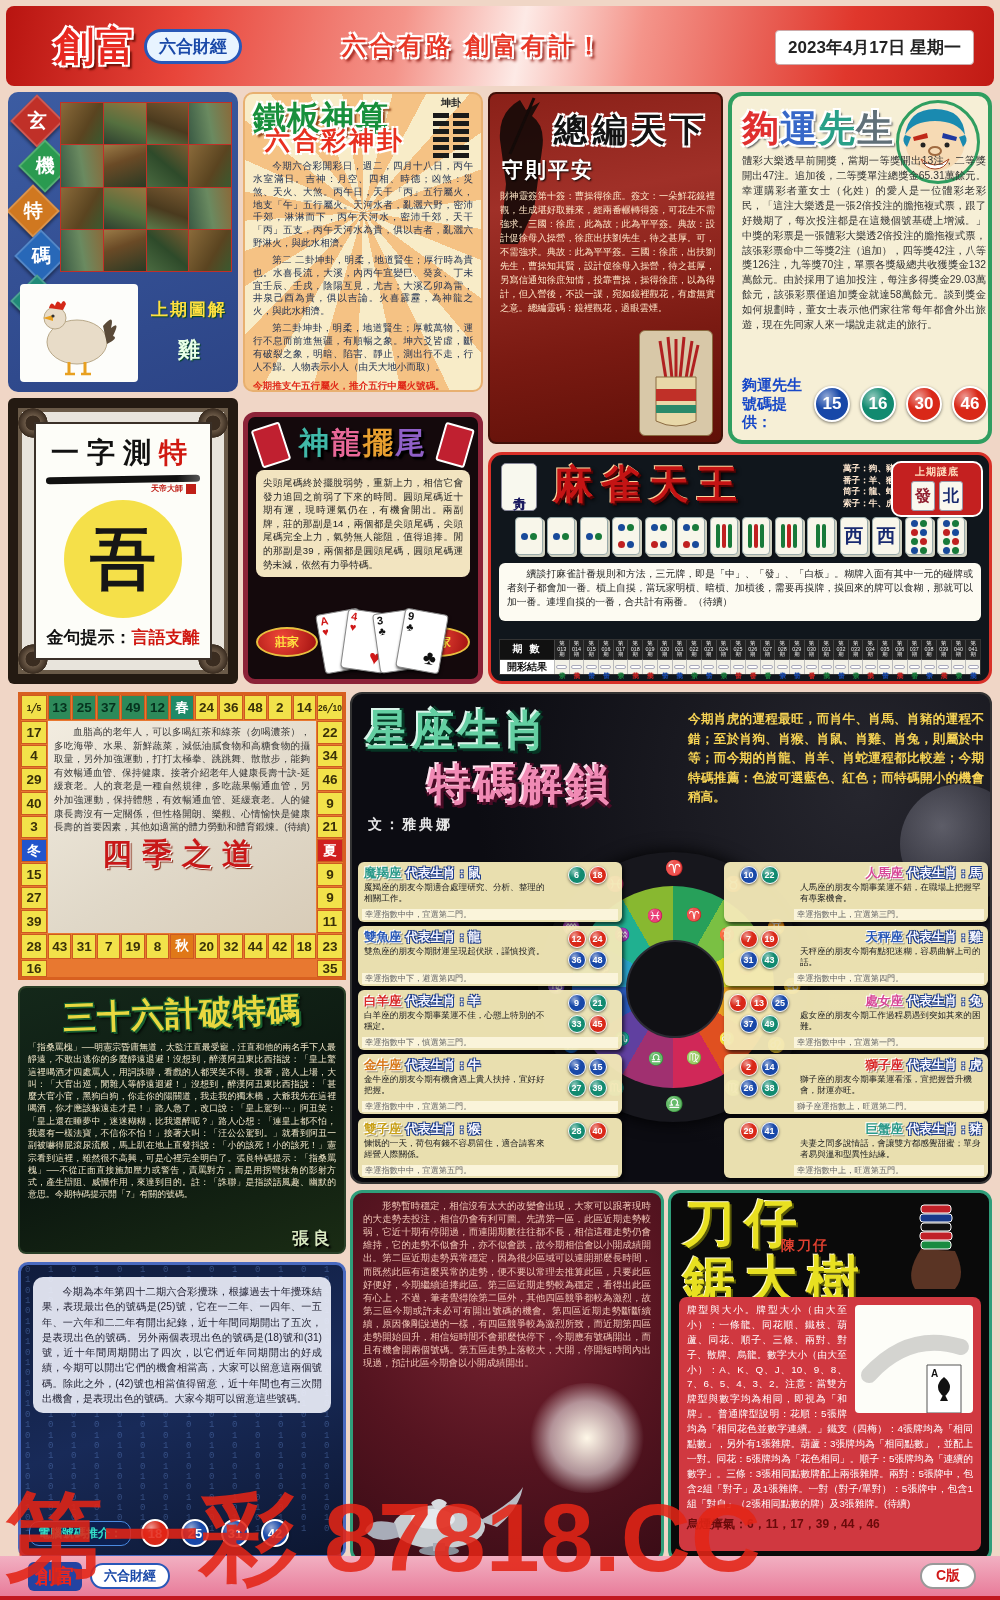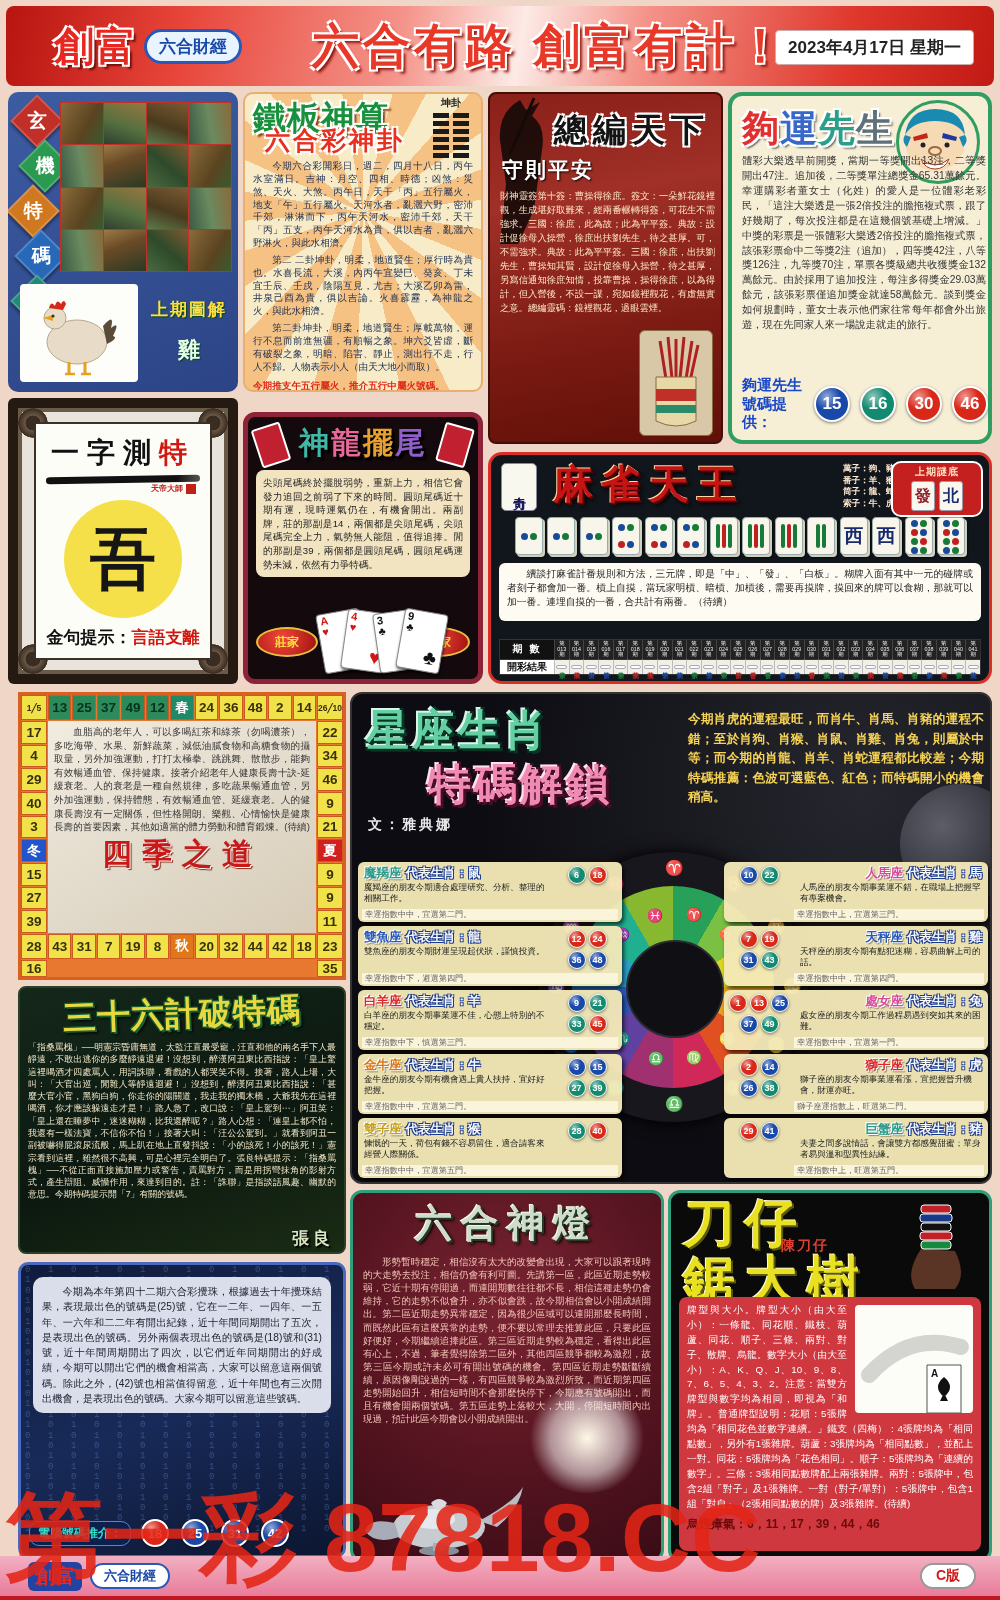--- a/index.html
+++ b/index.html
@@ -6,21 +6,21 @@
   body{width:1000px;height:1600px;position:relative;background:#f0d6c6;font-family:"Liberation Sans",sans-serif;overflow:hidden;}
   .panel{position:absolute;overflow:hidden;box-sizing:border-box;}
   
   #header{left:6px;top:6px;width:988px;height:80px;border-radius:8px;
     background:linear-gradient(100deg,#b81410 0%,#e8453a 18%,#f4948a 40%,#fdeae6 52%,#f4948a 64%,#e0372c 85%,#c01a14 100%);
     display:flex;align-items:center;}
   #logo-box{margin-left:48px;display:flex;align-items:center;gap:6px;}
   #logo-main{font-size:40px;font-weight:900;color:#e82820;letter-spacing:2px;
     text-shadow:2px 2px 0 #fff,-2px -2px 0 #fff,2px -2px 0 #fff,-2px 2px 0 #fff,4px 4px 2px #701008;}
   #logo-sub{background:#e8f4ff;border:3px solid #2858b8;border-radius:18px;color:#1848a8;font-weight:900;font-size:17px;padding:3px 12px;}
-  #slogan{margin-left:70px;font-size:47px;font-weight:900;color:#e83828;letter-spacing:4px;
+  #slogan{margin-left:100px;font-size:24px;font-weight:900;color:#e83828;letter-spacing:4px;
     text-shadow:2px 2px 0 #fff,-2px -2px 0 #fff,2px -2px 0 #fff,-2px 2px 0 #fff,4px 4px 3px #8a1008;}
   #date-box{position:absolute;right:20px;top:24px;background:#fff;border:1px solid #caa;border-radius:4px;
     font-size:17px;font-weight:bold;color:#222;padding:5px 12px;}
   
   #p-mystery{left:8px;top:92px;width:230px;height:300px;background:linear-gradient(160deg,#3c5ca2,#2c4486);border-radius:10px;}
   .mys-tile{position:absolute;width:34px;height:34px;transform:rotate(45deg);border:2px solid #fff3;box-shadow:2px 2px 3px #0006;
     display:flex;align-items:center;justify-content:center;}
   .mys-tile span{transform:rotate(-45deg);color:#fff;font-weight:900;font-size:19px;}
   #puzzle{position:absolute;left:52px;top:10px;width:170px;height:168px;display:grid;
     grid-template-columns:repeat(4,1fr);grid-template-rows:repeat(4,1fr);gap:1px;background:#c03028;border:1px solid #c03028;}
@@ -1276,21 +1276,20 @@
     <span id="ibm-balls" style="display:flex;gap:12px;">
         <span class="ball r b22">18</span>
         <span class="ball b b22">25</span>
         <span class="ball b b22">31</span>
         <span class="ball b b22">42</span>
       </span>
   </div>
 </div>
 
 <div id="p-lamp" class="panel">
-  <div id="lp-title">六合神燈</div>
   <div id="lp-body">
       <p>形勢暫時穩定，相信沒有太大的改變會出現，大家可以跟著現時的大走勢去投注，相信仍會有利可圖。先講第一區，此區近期走勢較弱，它近十期有停開過，而連開期數往往都不長，相信這種走勢仍會維持，它的走勢不似會升，亦不似會跌，故今期相信會以小開成績開出。第二區近期走勢異常穩定，因為很少區域可以連開那麼長時間，而既然此區有這麼異常的走勢，便不要以常理去推算此區，只要此區好便好，今期繼續追捧此區。第三區近期走勢較為穩定，看得出此區有心上，不過，筆者覺得除第二區外，其他四區競爭都較為激烈，故第三區今期或許未必可有開出號碼的機會。第四區近期走勢斷斷續續，原因像剛說過的一樣，有四區競爭較為激烈所致，而近期第四區走勢開始回升，相信短時間不會那麼快停下，今期應有號碼開出，而且有機會開兩個號碼。第五區走勢上落較大，大開，停開短時間內出現過，預計此區今期會以小開成績開出。</p>
     </div>
   <div id="lp-glow"></div>
   <svg id="lp-lamp" width="170" height="80" viewBox="0 0 170 80">
     <ellipse cx="80" cy="48" rx="46" ry="22" fill="#c8ccd0"></ellipse>
     <ellipse cx="74" cy="40" rx="22" ry="10" fill="#ecf0f4" opacity=".8"></ellipse>
     <path d="M120 42 q34 -18 44 -34 q-4 22 -26 40 z" fill="#b8bcc4"></path>
     <path d="M36 44 q-26 -6 -30 8 q10 14 34 6 z" fill="#a8acb8"></path>
     <path d="M72 24 q8 -8 16 0 l-4 6 h-8z" fill="#d8dce0"></path>

